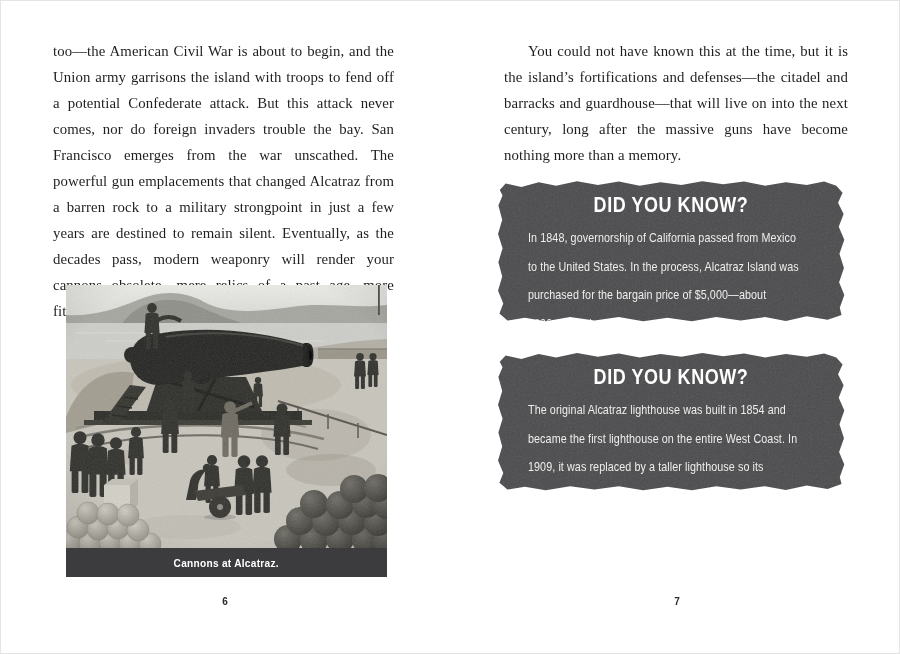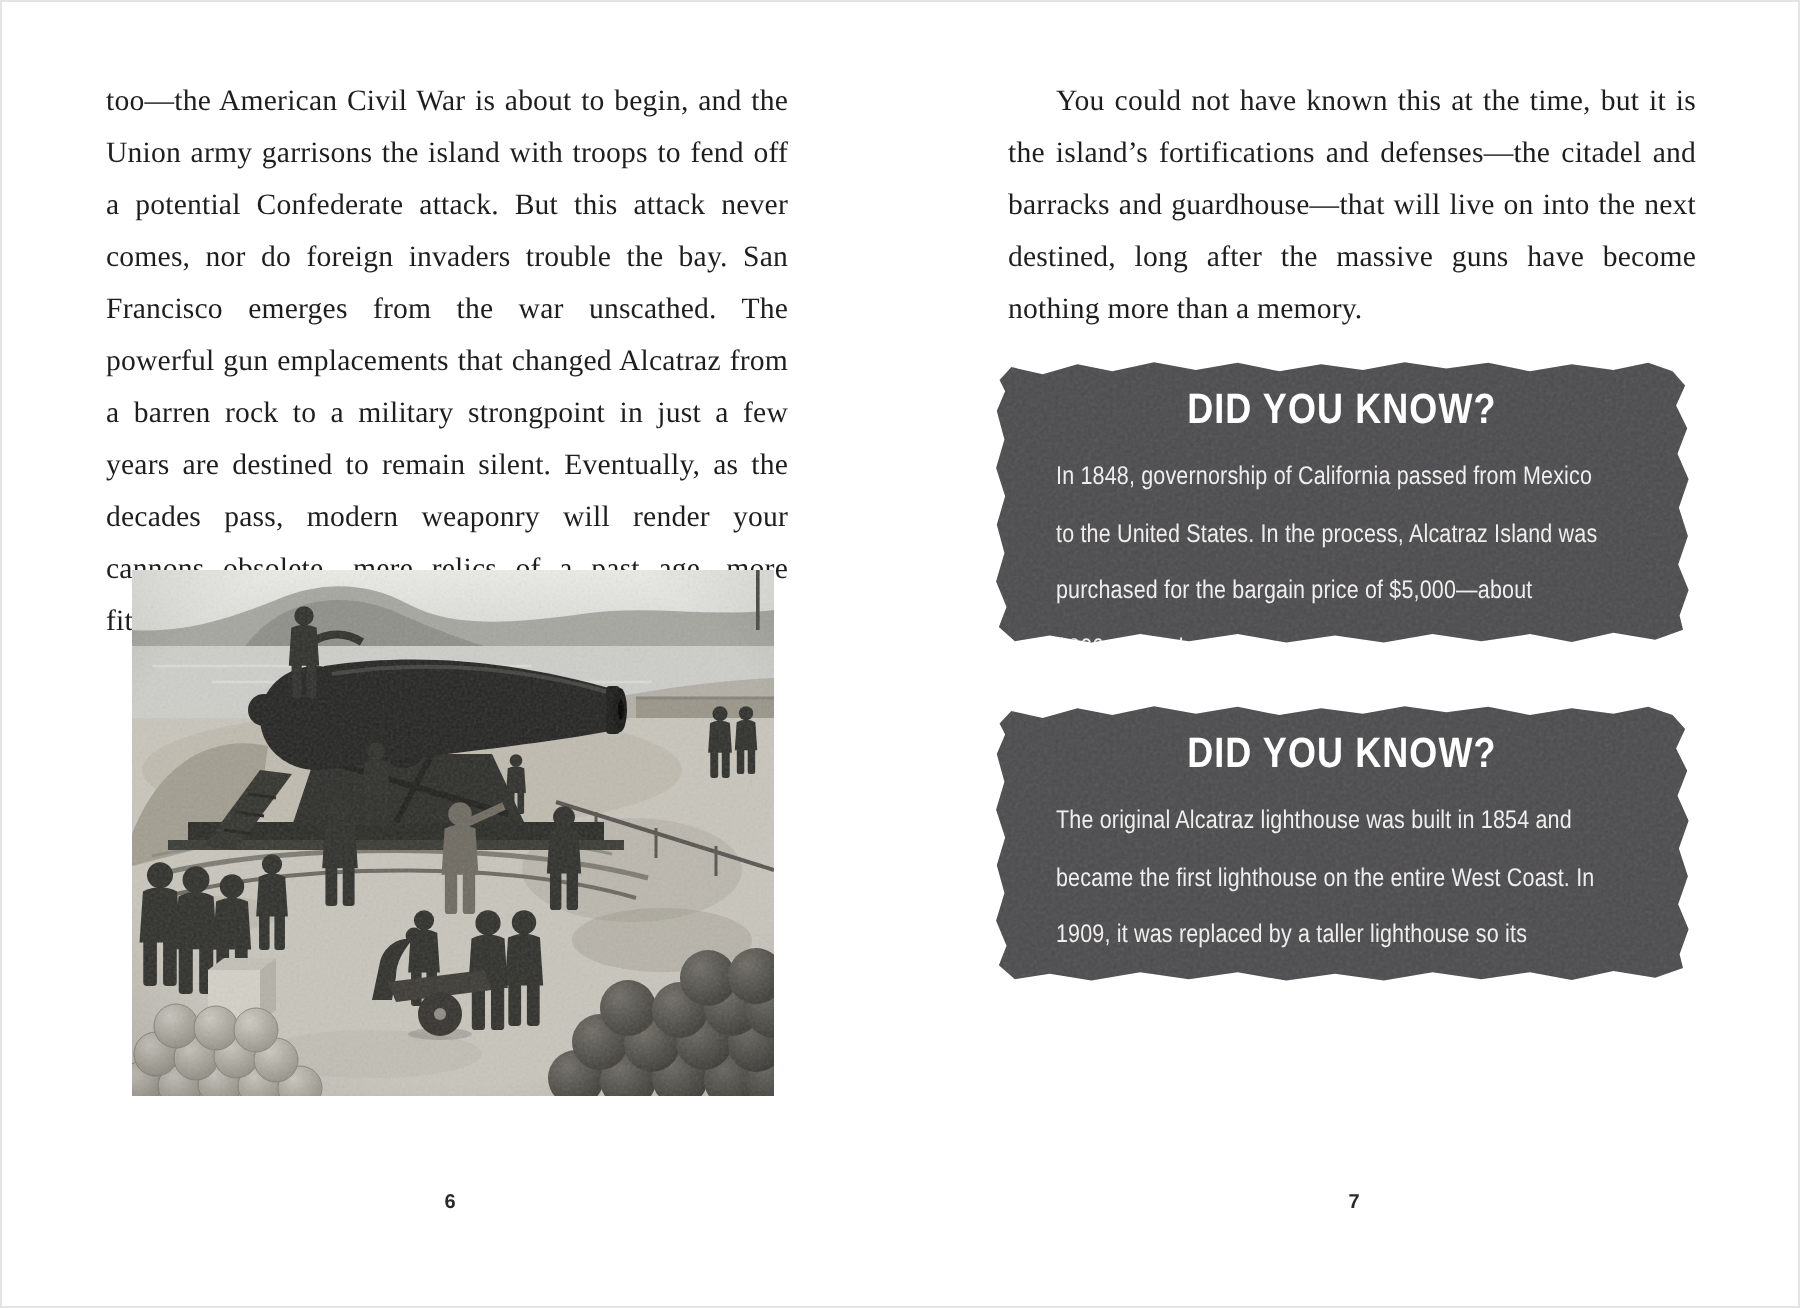--- a/index.html
+++ b/index.html
@@ -220,25 +220,28 @@
           <circle cx="274" cy="220" r="14"></circle>
           <circle cx="300" cy="219" r="14"></circle>
           <circle cx="321" cy="220" r="14"></circle>
         <circle cx="288" cy="204" r="14"></circle>
           <circle cx="312" cy="203" r="14"></circle>
       </g>
 
       <rect x="0" y="0" width="321" height="263" filter="url(#grainF)" opacity="0.16"></rect>
       <rect x="0" y="0" width="321" height="263" fill="url(#vig)"></rect>
     </svg>
+    <figcaption class="photo-caption">
+      <span>Cannons at Alcatraz.</span>
+    </figcaption>
   </figure>
 
   <div class="page-num page-num-left">6</div>
 
-  <p class="para para-right">You could not have known this at the time, but it is the island’s fortifications and defenses—the citadel and barracks and guardhouse—that will live on into the next destined, long after the massive guns have become nothing more than a memory.</p>
+  <p class="para para-right">You could not have known this at the time, but it is the island’s fortifications and defenses—the citadel and barracks and guardhouse—that will live on into the next century, long after the massive guns have become nothing more than a memory.</p>
 
   <div class="dyk dyk-1">
     <svg class="dyk-tex" aria-hidden="true">
       <filter id="slate1">
           <feTurbulence type="fractalNoise" baseFrequency="0.55" numOctaves="3" stitchTiles="stitch"></feTurbulence>
           <feColorMatrix type="saturate" values="0"></feColorMatrix>
         </filter>
       <rect width="100%" height="100%" filter="url(#slate1)"></rect>
     </svg>
     <div class="dyk-title">

